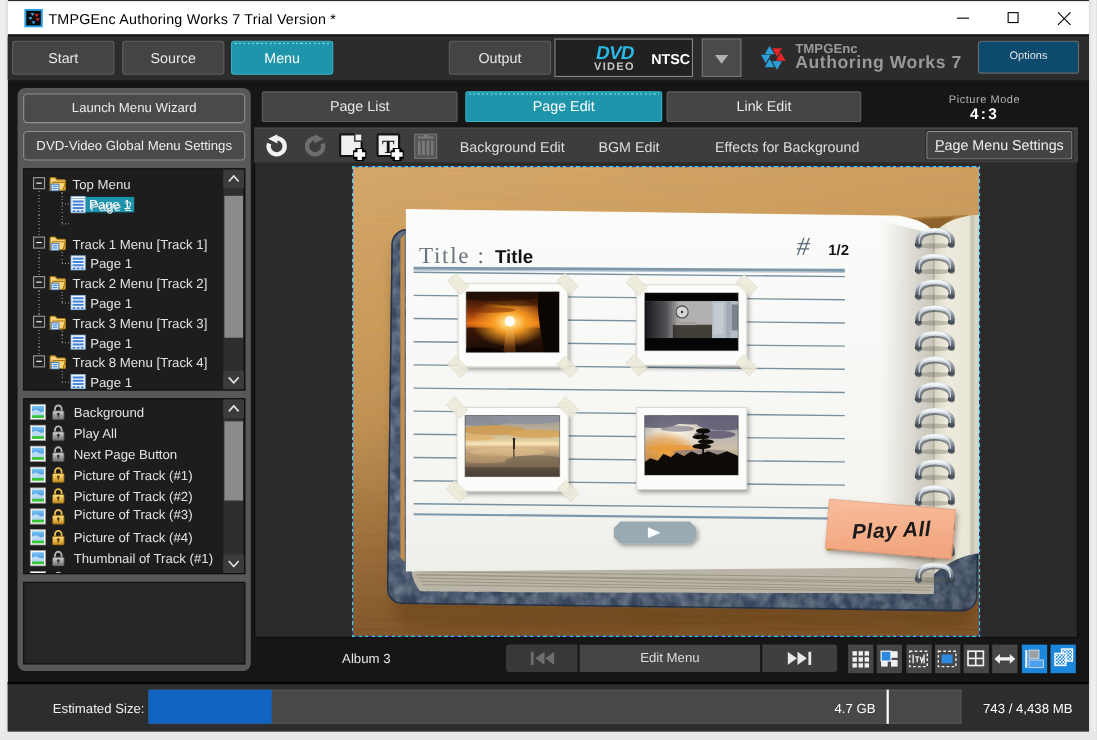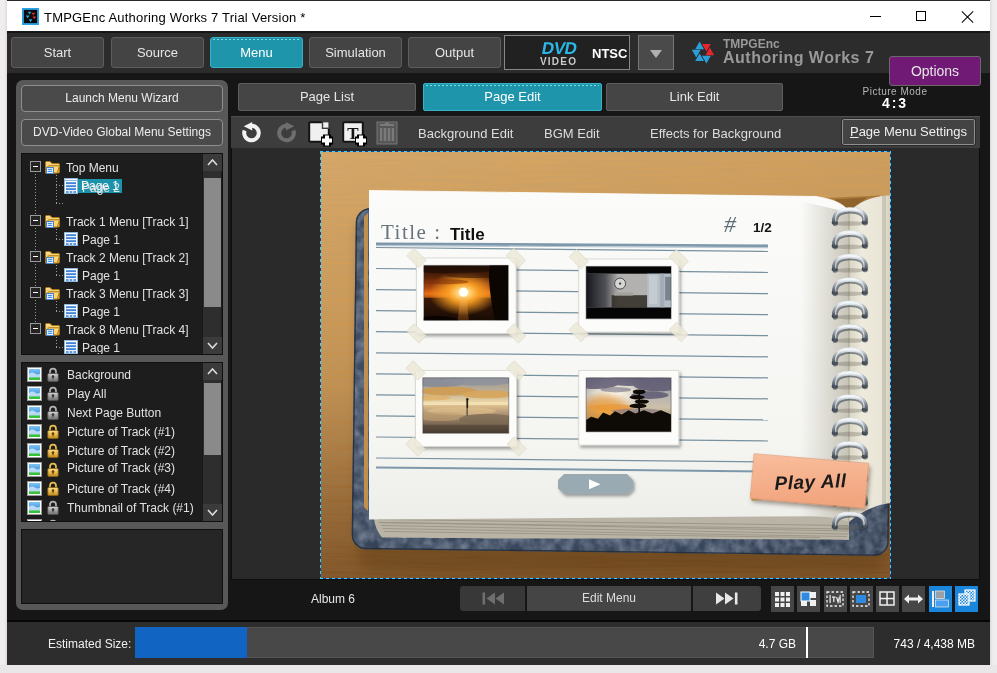--- a/index.html
+++ b/index.html
@@ -29,21 +29,21 @@
 .navbtn.sel:before, .tabbtn.sel:before { content:""; position:absolute; left:2px; right:2px; top:1px; height:1px; background:repeating-linear-gradient(90deg,#7adbe8 0 2px,transparent 2px 4px); }
 #dvdbox { left:504px; top:35px; width:126px; height:35px; background:#212121; border:1px solid #878787; }
 #dvdtxt { left:37px; top:3px; color:#29b9e8; font-weight:bold; font-size:17px; transform:skewX(-10deg); letter-spacing:-0.5px; }
 #videotxt { left:35px; top:20px; color:#c8c8c8; font-size:10px; font-weight:bold; letter-spacing:1.2px; }
 #ntsctxt { left:87px; top:10px; color:#fff; font-size:13px; font-weight:bold; }
 #ddbtn { left:638px; top:35px; width:36px; height:35px; background:#4a4a4a; border:1px solid #757575; }
 #ddbtn:before { content:""; position:absolute; left:11px; top:14px; border-left:6px solid transparent; border-right:6px solid transparent; border-top:8px solid #b0b0b0; }
 #logotri { left:690px; top:40px; width:26px; height:25px; }
 #logotxt1 { left:723px; top:37px; color:#999999; font-size:12px; font-weight:bold; }
 #logotxt2 { left:723px; top:49px; color:#999999; font-size:16px; font-weight:bold; letter-spacing:0.5px; }
-#optbtn { left:889px; top:37px; width:92px; height:30px; background:#701a75; border:1px solid #6a6a6a; border-radius:3px; color:#e6e6e6; font-size:14px; text-align:center; line-height:28px;margin-top:19px; }
+#optbtn { left:889px; top:37px; width:92px; height:30px; background:#0c4a6e; border:1px solid #6a6a6a; border-radius:3px; color:#e6e6e6; font-size:10px; text-align:center; line-height:28px; }
 
 
 .tabbtn { top:83px; height:28px; background:#454545; border:1px solid #5e5e5e; border-radius:2px; color:#e6e6e6; font-size:13px; text-align:center; line-height:26px; }
 .tabbtn.sel { background:#1e95ab; border-color:#38b2c4; color:#fff; }
 #aspect1 { left:845px; top:86px; width:100px; text-align:center; color:#b5b5b5; font-size:10px; letter-spacing:0.5px; }
 #aspect2 { left:845px; top:95px; width:100px; text-align:center; color:#fff; font-size:14px; font-weight:bold; letter-spacing:2px; }
 
 
 #tb2 { left:231px; top:116px; width:749px; height:32px; background:#3d3d3d; border-top:1px solid #4e4e4e; }
 .tblabel { top:126px; color:#dddddd; font-size:13px; }
@@ -169,21 +169,20 @@
     <div class="abs" id="wclose"></div>
   </div>
   <div class="abs" id="frameL"></div>
   <div class="abs" id="frameR"></div>
   <div class="abs" id="frameB"></div>
 
   <div class="abs" id="tb1"></div>
   <div class="abs navbtn" style="left:11px;">Start</div>
   <div class="abs navbtn sel" style="left:210px;">Menu</div>
   <div class="abs navbtn" style="left:111px;">Source</div>
-  <div class="abs navbtn" style="left:309px;">Simulation</div>
   <div class="abs navbtn" style="left:408px;">Output</div>
   <div class="abs" id="dvdbox">
     <div class="abs" id="dvdtxt">DVD</div>
     <div class="abs" id="videotxt">VIDEO</div>
     <div class="abs" id="ntsctxt">NTSC</div>
   </div>
   <div class="abs" id="ddbtn"></div>
   <svg class="abs" id="logotri" viewBox="0 0 26 25">
     <polygon points="9.6,1.6 14.0,9.3 5.2,9.3" fill="#2a9fd8"></polygon>
     <polygon points="16.4,11.6 20.8,3.9 12.0,3.9" fill="#e62628"></polygon>
@@ -869,21 +868,21 @@
       <div class="sthumb" style="top:20px;height:72px;"></div>
       <div class="sarr" style="top:141px;">
           <svg width="11" height="7" style="position:absolute;left:4px;top:5px;">
             <path d="M1,1 L5.5,6 L10,1" stroke="#ddd" stroke-width="1.6" fill="none"></path>
           </svg>
         </div>
     </div>
   </div>
   <div class="abs darkbox" id="infobox"></div>
 
-  <div class="abs" id="album2">Album 6</div>
+  <div class="abs" id="album2">Album 3</div>
   <div class="abs bbtn" style="left:460px;width:65px;border-radius:3px 0 0 3px;background:#383838;"><svg width="22" height="13" style="margin-top:6px;">
         <g fill="#6e6e6e">
           <rect x="0.5" y="0.5" width="2.6" height="12"></rect>
           <polygon points="13,0.5 13,12.5 4.5,6.5"></polygon>
           <polygon points="22,0.5 22,12.5 13.5,6.5"></polygon>
         </g>
       </svg></div>
   <div class="abs bbtn" style="left:527px;width:164px;">Edit Menu</div>
   <div class="abs bbtn" style="left:693px;width:68px;border-radius:0 3px 3px 0;background:#3f3f3f;"><svg width="22" height="13" style="margin-top:6px;">
         <g fill="#e8e8e8">

